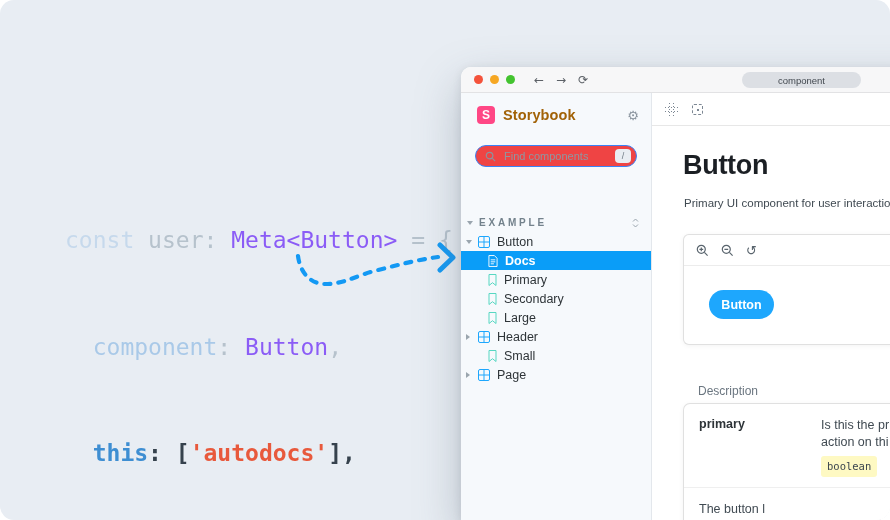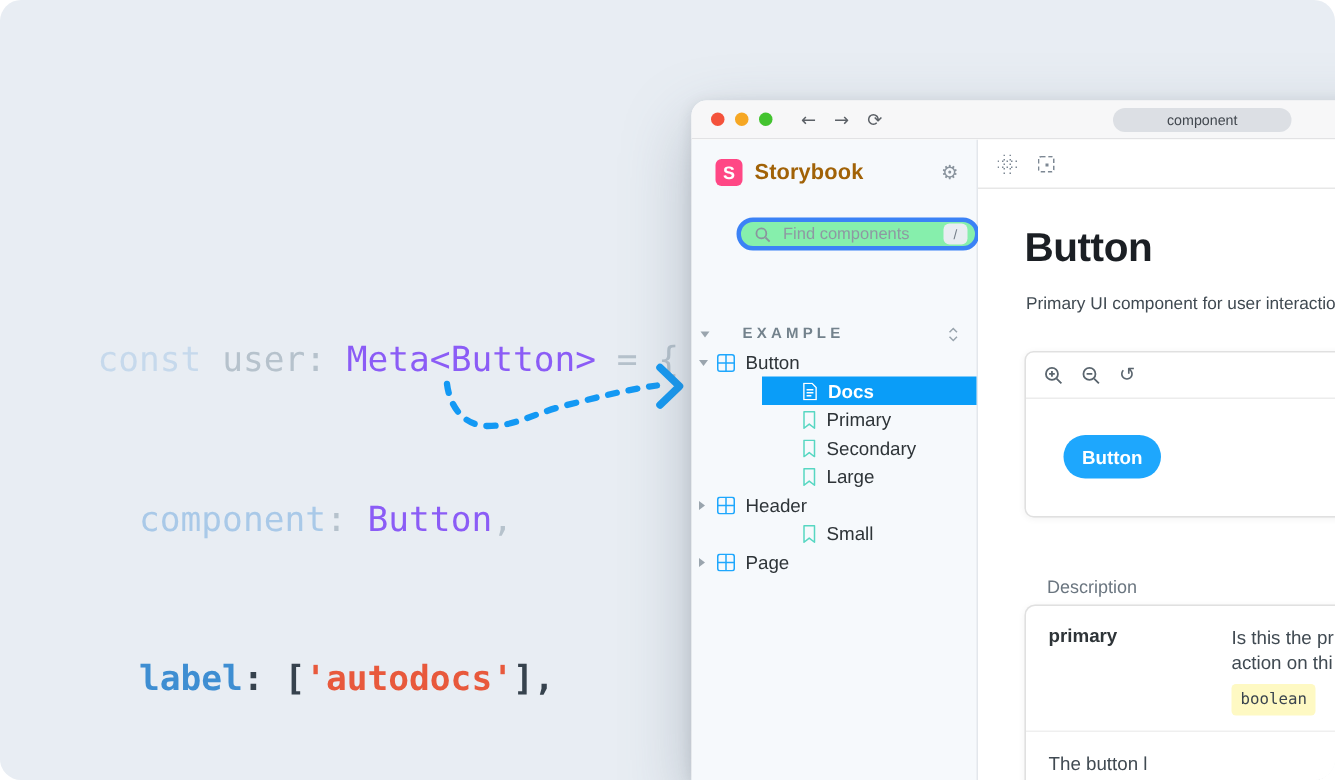--- a/index.html
+++ b/index.html
@@ -34,39 +34,39 @@
 
   .wbody{position:absolute;top:26px;left:0;right:0;bottom:0;display:flex;overflow:hidden;}
 
   
   .sb{position:relative;width:191px;flex:none;background:#f6f9fc;border-right:1px solid #e3e7ec;}
   .sb-head{position:absolute;top:11px;left:16px;right:12px;height:22px;display:flex;align-items:center;}
   .logo{width:18px;height:18px;border-radius:4px;background:#ff4785;color:#fff;font-weight:800;
         font-size:12px;display:flex;align-items:center;justify-content:center;}
   .brand{margin-left:8px;font-size:14.5px;font-weight:800;color:#a16207;letter-spacing:.1px;}
   .gear{margin-left:auto;font-family:"DejaVu Sans",sans-serif;font-size:13px;color:#8a949e;line-height:1;}
-  .search{position:absolute;top:52px;left:30px;width:162px;height:22px;border:3px solid #3b82f6;
-          background:#86efac;border-radius:12px;display:flex;align-items:center;padding:0 5px 0 9px;}
+  .search{position:absolute;top:52px;left:14px;width:162px;height:22px;border:1px solid #3b82f6;
+          background:#ef4444;border-radius:12px;display:flex;align-items:center;padding:0 5px 0 9px;}
   .search svg{flex:none;}
   .search input{border:0;outline:0;background:transparent;font-family:"Liberation Sans",sans-serif;
                 font-size:11px;color:#2e3438;width:100px;margin-left:6px;}
   .search input::placeholder{color:#8e98a2;}
   .slash{margin-left:auto;width:16px;height:14px;background:#e9edf2;border-radius:4px;
          font-size:9px;color:#717c86;display:flex;align-items:center;justify-content:center;}
   .configure{position:absolute;top:93px;left:16px;display:flex;align-items:center;gap:7px;
              font-size:12px;color:#2e3438;}
   .section{position:absolute;top:123px;left:6px;right:12px;height:13px;display:flex;align-items:center;}
-  .sec-label{margin-left:22px;font-size:10px;font-weight:700;letter-spacing:2.8px;color:#73828c;}
+  .sec-label{margin-left:6px;font-size:10px;font-weight:700;letter-spacing:2.8px;color:#73828c;}
   .sec-tool{margin-left:auto;}
   .tree{position:absolute;top:139px;left:0;right:0;}
   .trow{height:19px;display:flex;align-items:center;font-size:12.5px;color:#2e3438;}
   .trow .car{width:8px;margin-left:5px;flex:none;display:flex;}
   .trow .mk{margin-left:4px;flex:none;display:flex;}
   .trow .lbl{margin-left:7px;white-space:nowrap;}
-  .trow.story{padding-left:27px;margin-left:47px;}
+  .trow.story{padding-left:27px;}
   .trow.story .mk{margin-left:0;}
   .trow.sel{background:#0a9df8;color:#fff;font-weight:700;}
   .car-d{width:0;height:0;border-left:3.5px solid transparent;border-right:3.5px solid transparent;
          border-top:4.5px solid #9aa5ae;}
   .car-r{width:0;height:0;border-top:3.5px solid transparent;border-bottom:3.5px solid transparent;
          border-left:4.5px solid #9aa5ae;}
 
   
   .main{position:relative;flex:1;background:#fff;min-width:0;overflow:hidden;}
   .mtoolbar{position:absolute;top:0;left:0;right:0;height:33px;border-bottom:1px solid #e7e7e7;
@@ -100,21 +100,21 @@
         font-family:"DejaVu Sans Mono",monospace;font-size:10.5px;color:#3a444e;}
 </style>
 </head>
 <body>
 
 <div class="stage">
 
   <div class="code">
     <span class="ln"><span class="c-kw">const </span><span class="c-gray">user: </span><span class="c-type">Meta&lt;Button&gt;</span><span class="c-gray"> = {</span></span>
     <span class="ln"><span class="c-prop">  component</span><span class="c-gray">: </span><span class="c-type">Button</span><span class="c-gray">,</span></span>
-    <span class="ln ln-hot"><span class="c-blue">  label</span><span class="c-dark">: [</span><span class="c-str">'autodocs'</span><span class="c-dark">],</span></span>
+    <span class="ln ln-hot"><span class="c-blue">  this</span><span class="c-dark">: [</span><span class="c-str">'autodocs'</span><span class="c-dark">],</span></span>
     
     
     
     
   </div>
 
   <svg class="arrow" width="175" height="60" viewBox="0 0 175 60">
     <path d="M8 16 C 10 32, 20 44, 35 44 C 55 44, 64 36, 88 30 C 108 25, 126 20, 148 17" fill="none" stroke="#1399f4" stroke-width="4.2" stroke-linecap="round" stroke-dasharray="6 8"></path>
     <polyline points="150,5 163,17.5 150,30" fill="none" stroke="#1399f4" stroke-width="5" stroke-linecap="round" stroke-linejoin="round"></polyline>
   </svg>

